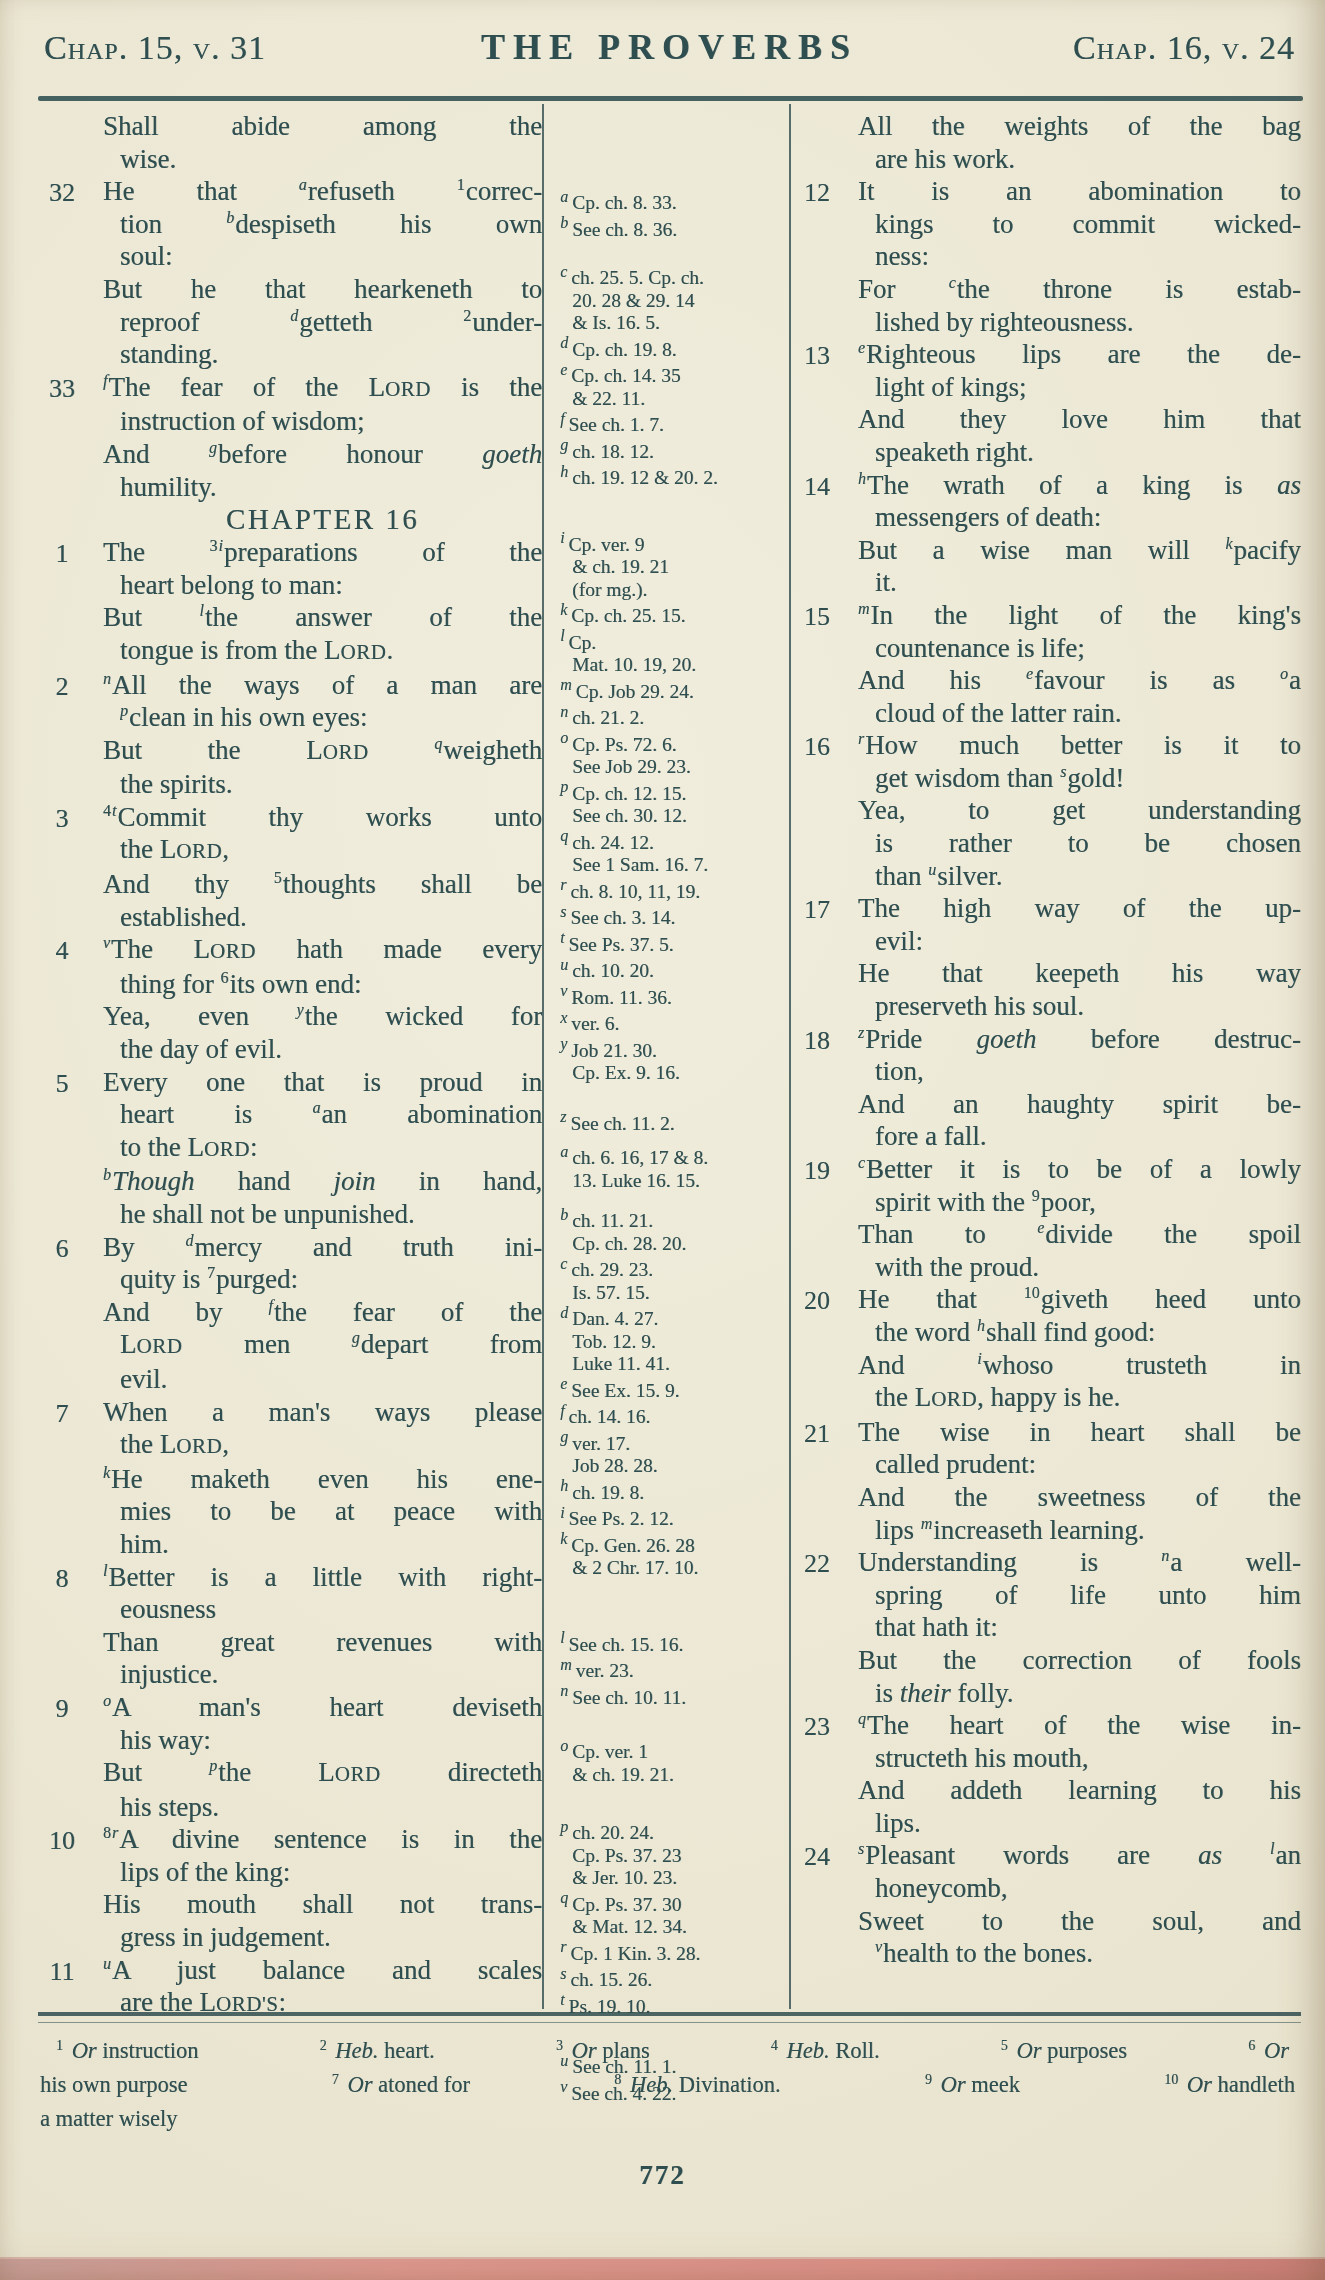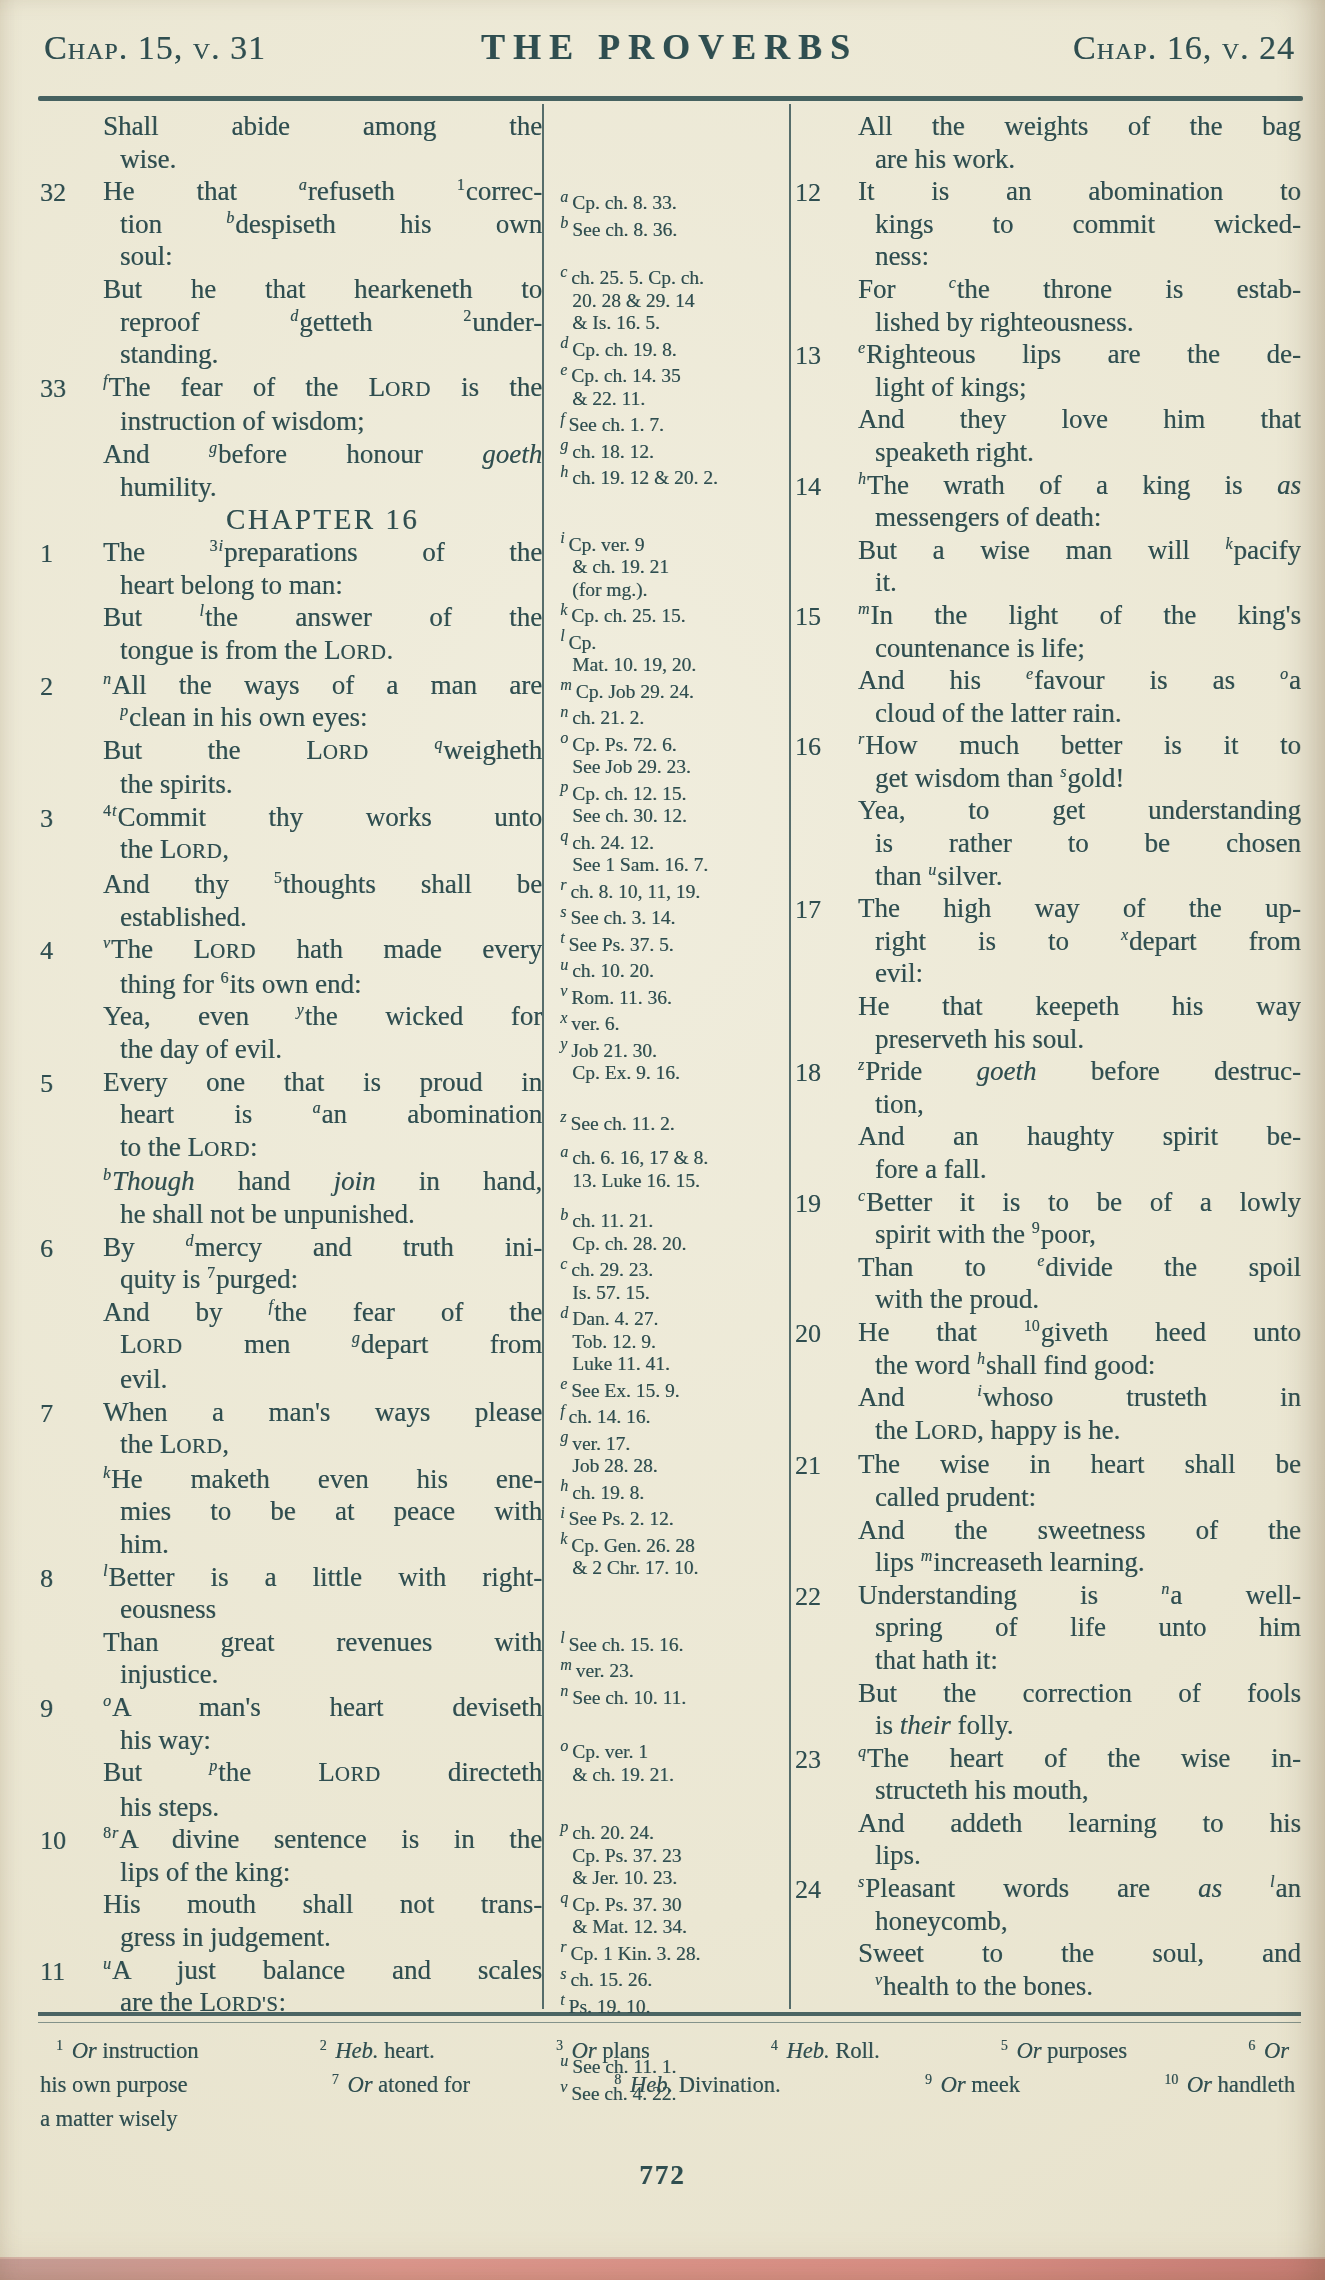--- a/index.html
+++ b/index.html
@@ -25,21 +25,21 @@
 
   
   .cols{position:absolute;top:104px;left:40px;width:1261px;height:1905px;display:flex;}
   .vcol{padding-top:6px;font-size:27px;}
   .vcol.left{width:517px;}
   .vcol.right{width:521px;padding-left:4px;}
   .vrule{width:2px;background:rgba(47,78,80,.8);}
   .refcol{width:217px;padding:88px 18px 0 16px;font-size:19.5px;line-height:22.5px;}
 
   .verse{position:relative;padding-left:63px;}
-  .vnum{position:absolute;left:0;top:3px;width:44px;text-align:left;font-size:26px;}
+  .vnum{position:absolute;left:0;top:3px;width:44px;text-align:center;font-size:26px;}
   .vline{line-height:32.6px;overflow:hidden;}
   .vline.w{margin-left:17px;}
   .vline.j{text-align:justify;text-align-last:justify;}
   .chapter-head{font-size:29px;line-height:33px;text-align:center;letter-spacing:2.5px;margin-left:63px;}
 
   sup.sup{font-size:16px;line-height:0;vertical-align:super;margin-right:1px;}
   sup.sup.lit{font-style:italic;}
   .sc .sc-rest{font-size:0.78em;letter-spacing:.5px;}
 
   
@@ -404,21 +404,20 @@
           <span class="vnum">16</span>
           <div class="vline j"><sup class="sup lit">r</sup>How much better is it to</div>
           <div class="vline w">get wisdom than <sup class="sup lit">s</sup>gold!</div>
           <div class="vline j">Yea, to get understanding</div>
           <div class="vline w j">is rather to be chosen</div>
           <div class="vline w">than <sup class="sup lit">u</sup>silver.</div>
         </div>
         <div class="verse">
           <span class="vnum">17</span>
           <div class="vline j">The high way of the up-</div>
-          <div class="vline w j">right is to <sup class="sup lit">x</sup>depart from</div>
           <div class="vline w">evil:</div>
           <div class="vline j">He that keepeth his way</div>
           <div class="vline w">preserveth his soul.</div>
         </div>
         <div class="verse">
           <span class="vnum">18</span>
           <div class="vline j"><sup class="sup lit">z</sup>Pride <i>goeth</i> before destruc-</div>
           <div class="vline w">tion,</div>
           <div class="vline j">And an haughty spirit be-</div>
           <div class="vline w">fore a fall.</div>

